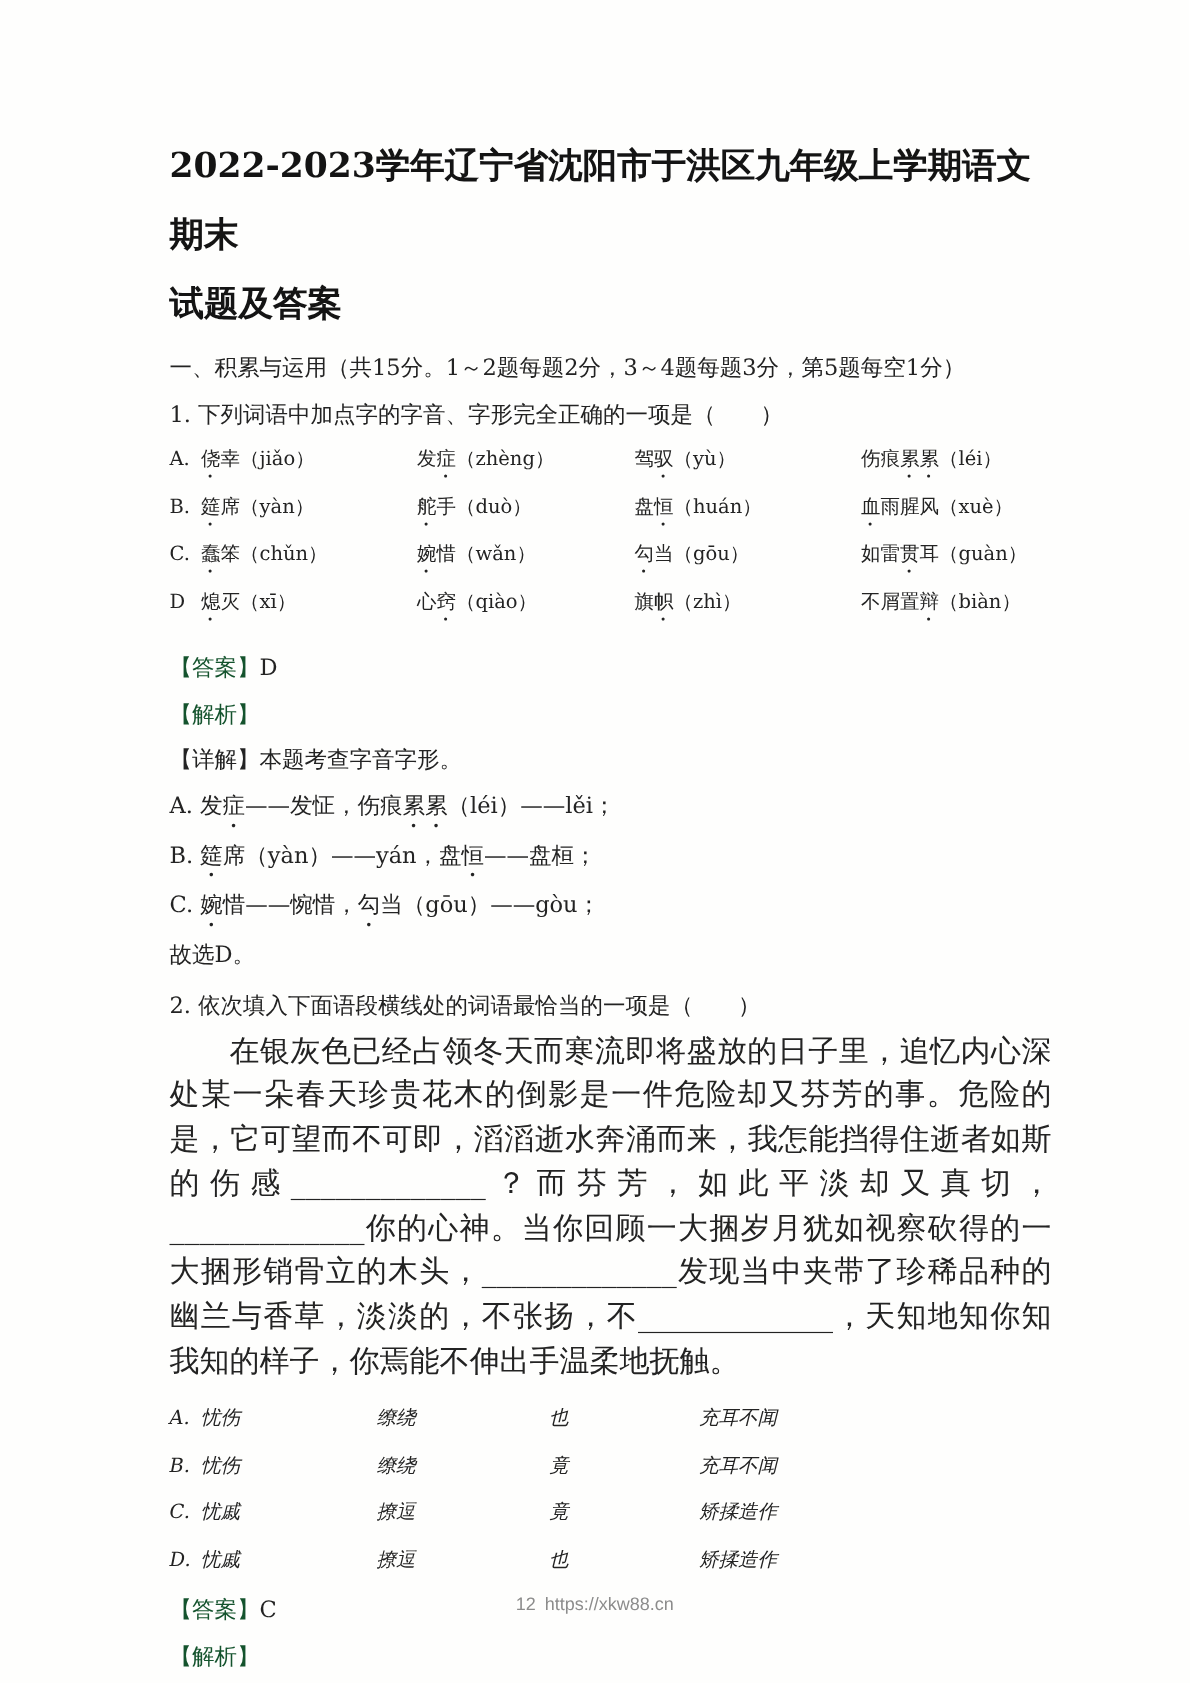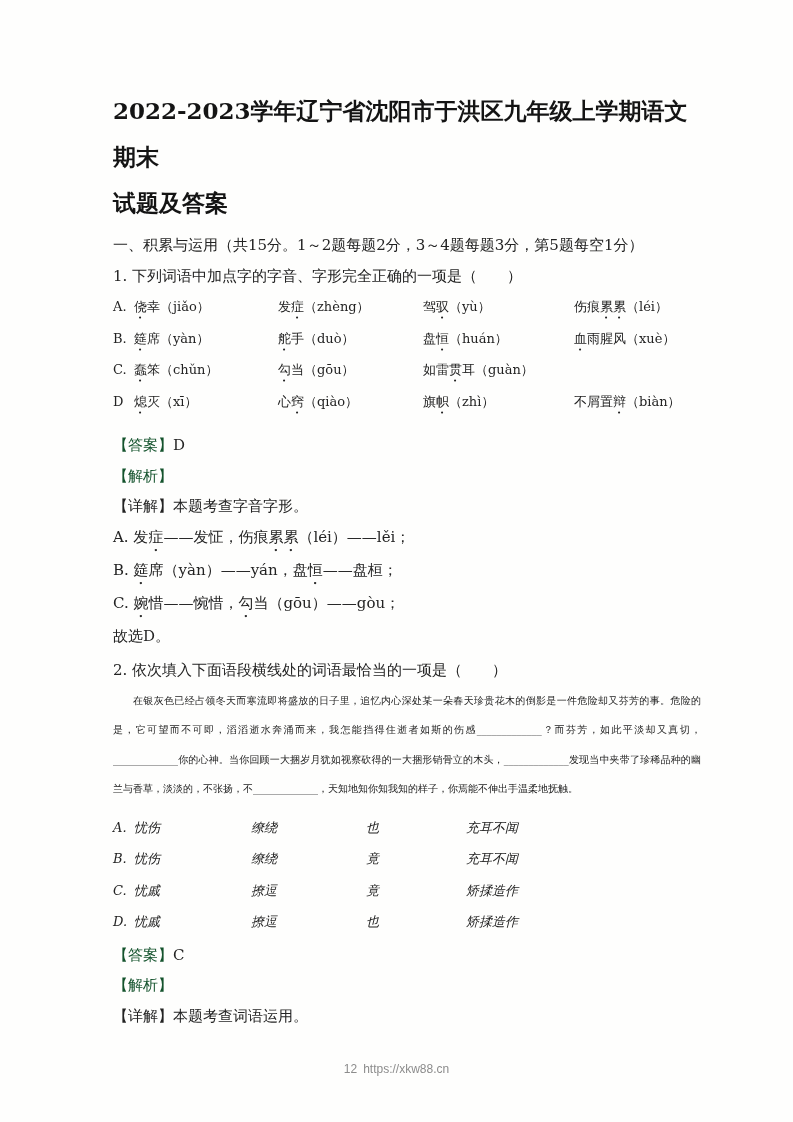--- a/index.html
+++ b/index.html
@@ -16,21 +16,21 @@
   .title{font-size:23px;font-weight:700;line-height:46px;color:#141414;margin-bottom:4px;}
   .line{font-size:15px;line-height:30.5px;white-space:nowrap;}
   .grid-row{display:grid;height:31.5px;line-height:31.5px;font-size:13px;}
   .q1-grid{grid-template-columns:165px 145px 151px 1fr;}
   .q2-grid{grid-template-columns:138px 115px 100px 1fr;}
   .opt-label{display:inline-block;min-width:21px;}
   .blue{color:#14532d;}
   .answer-line{margin-top:13px;}
   .q2-stem{margin-top:4px;}
   .passage{
-    margin:0;font-size:10px;line-height:29.6px;
+    margin:0;font-size:20px;line-height:29.6px;
     text-align:justify;text-indent:2em;
   }
   .q2-options{margin-top:8px;font-style:italic;}
   .q2-answer{margin-top:2px;}
   .em-dot{
     -webkit-text-emphasis:filled dot #232323;
     -webkit-text-emphasis-position:under;
     text-emphasis:filled dot #232323;
     text-emphasis-position:under right;
   }
@@ -65,20 +65,21 @@
         <div><span>伤痕</span><span class="em-dot">累累</span><span>（léi）</span></div>
       </div>
       <div class="grid-row q1-grid">
         <div><span class="opt-label">B.</span><span><span class="em-dot">筵</span><span>席（yàn）</span></span></div>
         <div><span class="em-dot">舵</span><span>手（duò）</span></div>
         <div><span>盘</span><span class="em-dot">恒</span><span>（huán）</span></div>
         <div><span class="em-dot">血</span><span>雨腥风（xuè）</span></div>
       </div>
       <div class="grid-row q1-grid">
         <div><span class="opt-label">C.</span><span><span class="em-dot">蠢</span><span>笨（chǔn）</span></span></div>
+        <div><span class="em-dot">婉</span><span>惜（wǎn）</span></div>
         <div><span class="em-dot">勾</span><span>当（gōu）</span></div>
         <div><span>如雷</span><span class="em-dot">贯</span><span>耳（guàn）</span></div>
       </div>
       <div class="grid-row q1-grid">
         <div><span class="opt-label">D</span><span><span class="em-dot">熄</span><span>灭（xī）</span></span></div>
         <div><span>心</span><span class="em-dot">窍</span><span>（qiào）</span></div>
         <div><span>旗</span><span class="em-dot">帜</span><span>（zhì）</span></div>
         <div><span>不屑置</span><span class="em-dot">辩</span><span>（biàn）</span></div>
       </div>
     </div>

